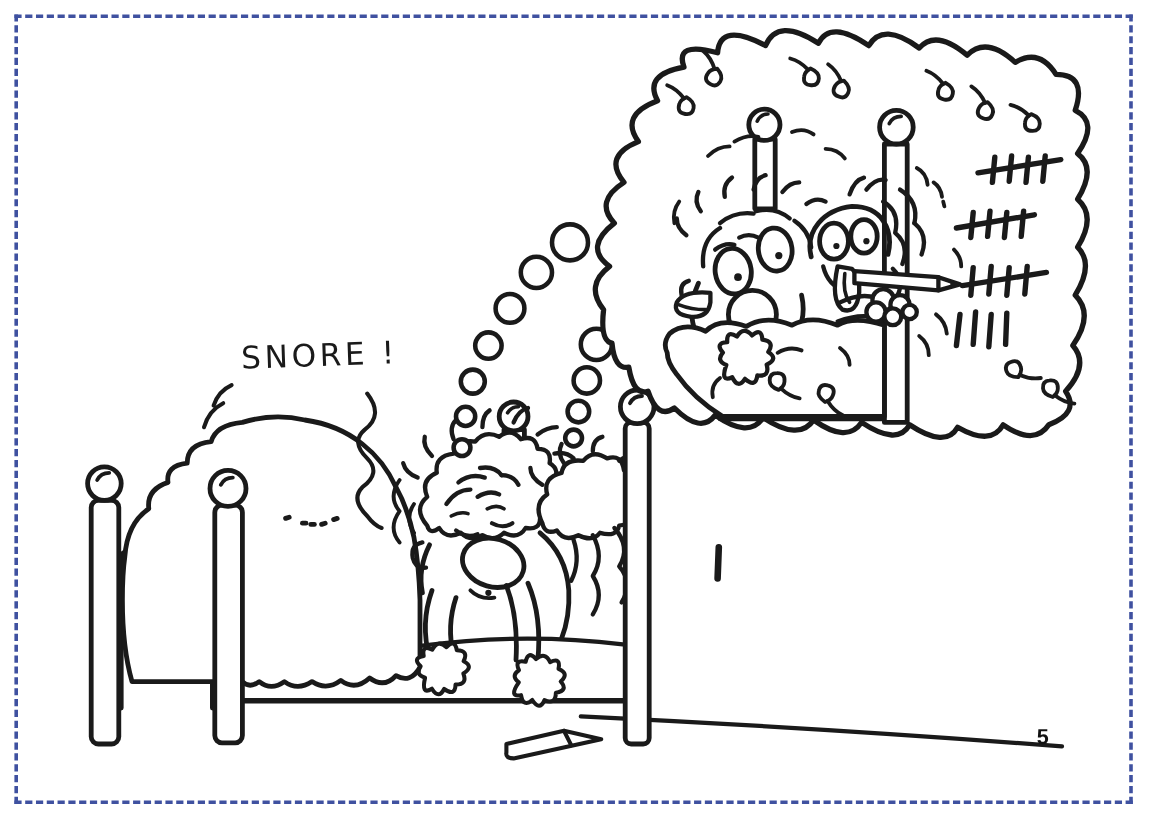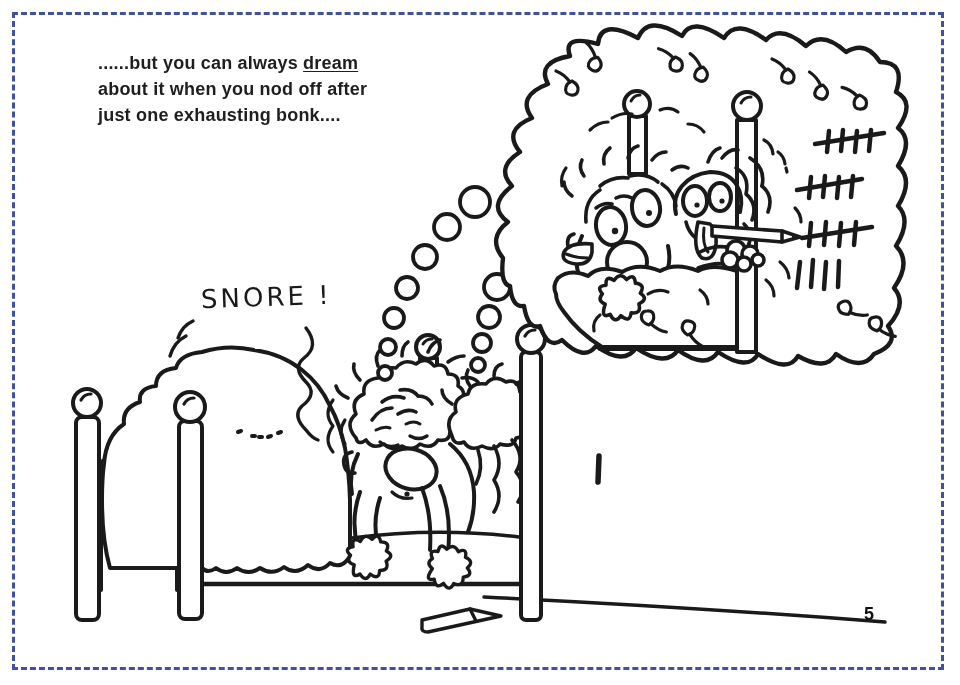--- a/index.html
+++ b/index.html
@@ -310,23 +310,18 @@
           <path d="M590,130 q8,-8 18,-8"></path>
             <path d="M612,118 q10,-6 20,-4"></path>
           <path d="M660,110 q10,-4 18,2"></path>
             <path d="M688,124 q10,0 16,8"></path>
           <path d="M566,168 q-6,8 -4,18"></path>
         </g>
       </g>
     </g>
   </svg>
 
-  <div class="caption">
-    <div><span>......but you can always </span><u>dream</u></div>
-    <div>about it when you nod off after</div>
-    <div>just one exhausting bonk....</div>
-  </div>
 
   <div class="snore">SNORE !</div>
 
   <div class="page-num">5</div>
 
 </div>
 
 </body></html>

